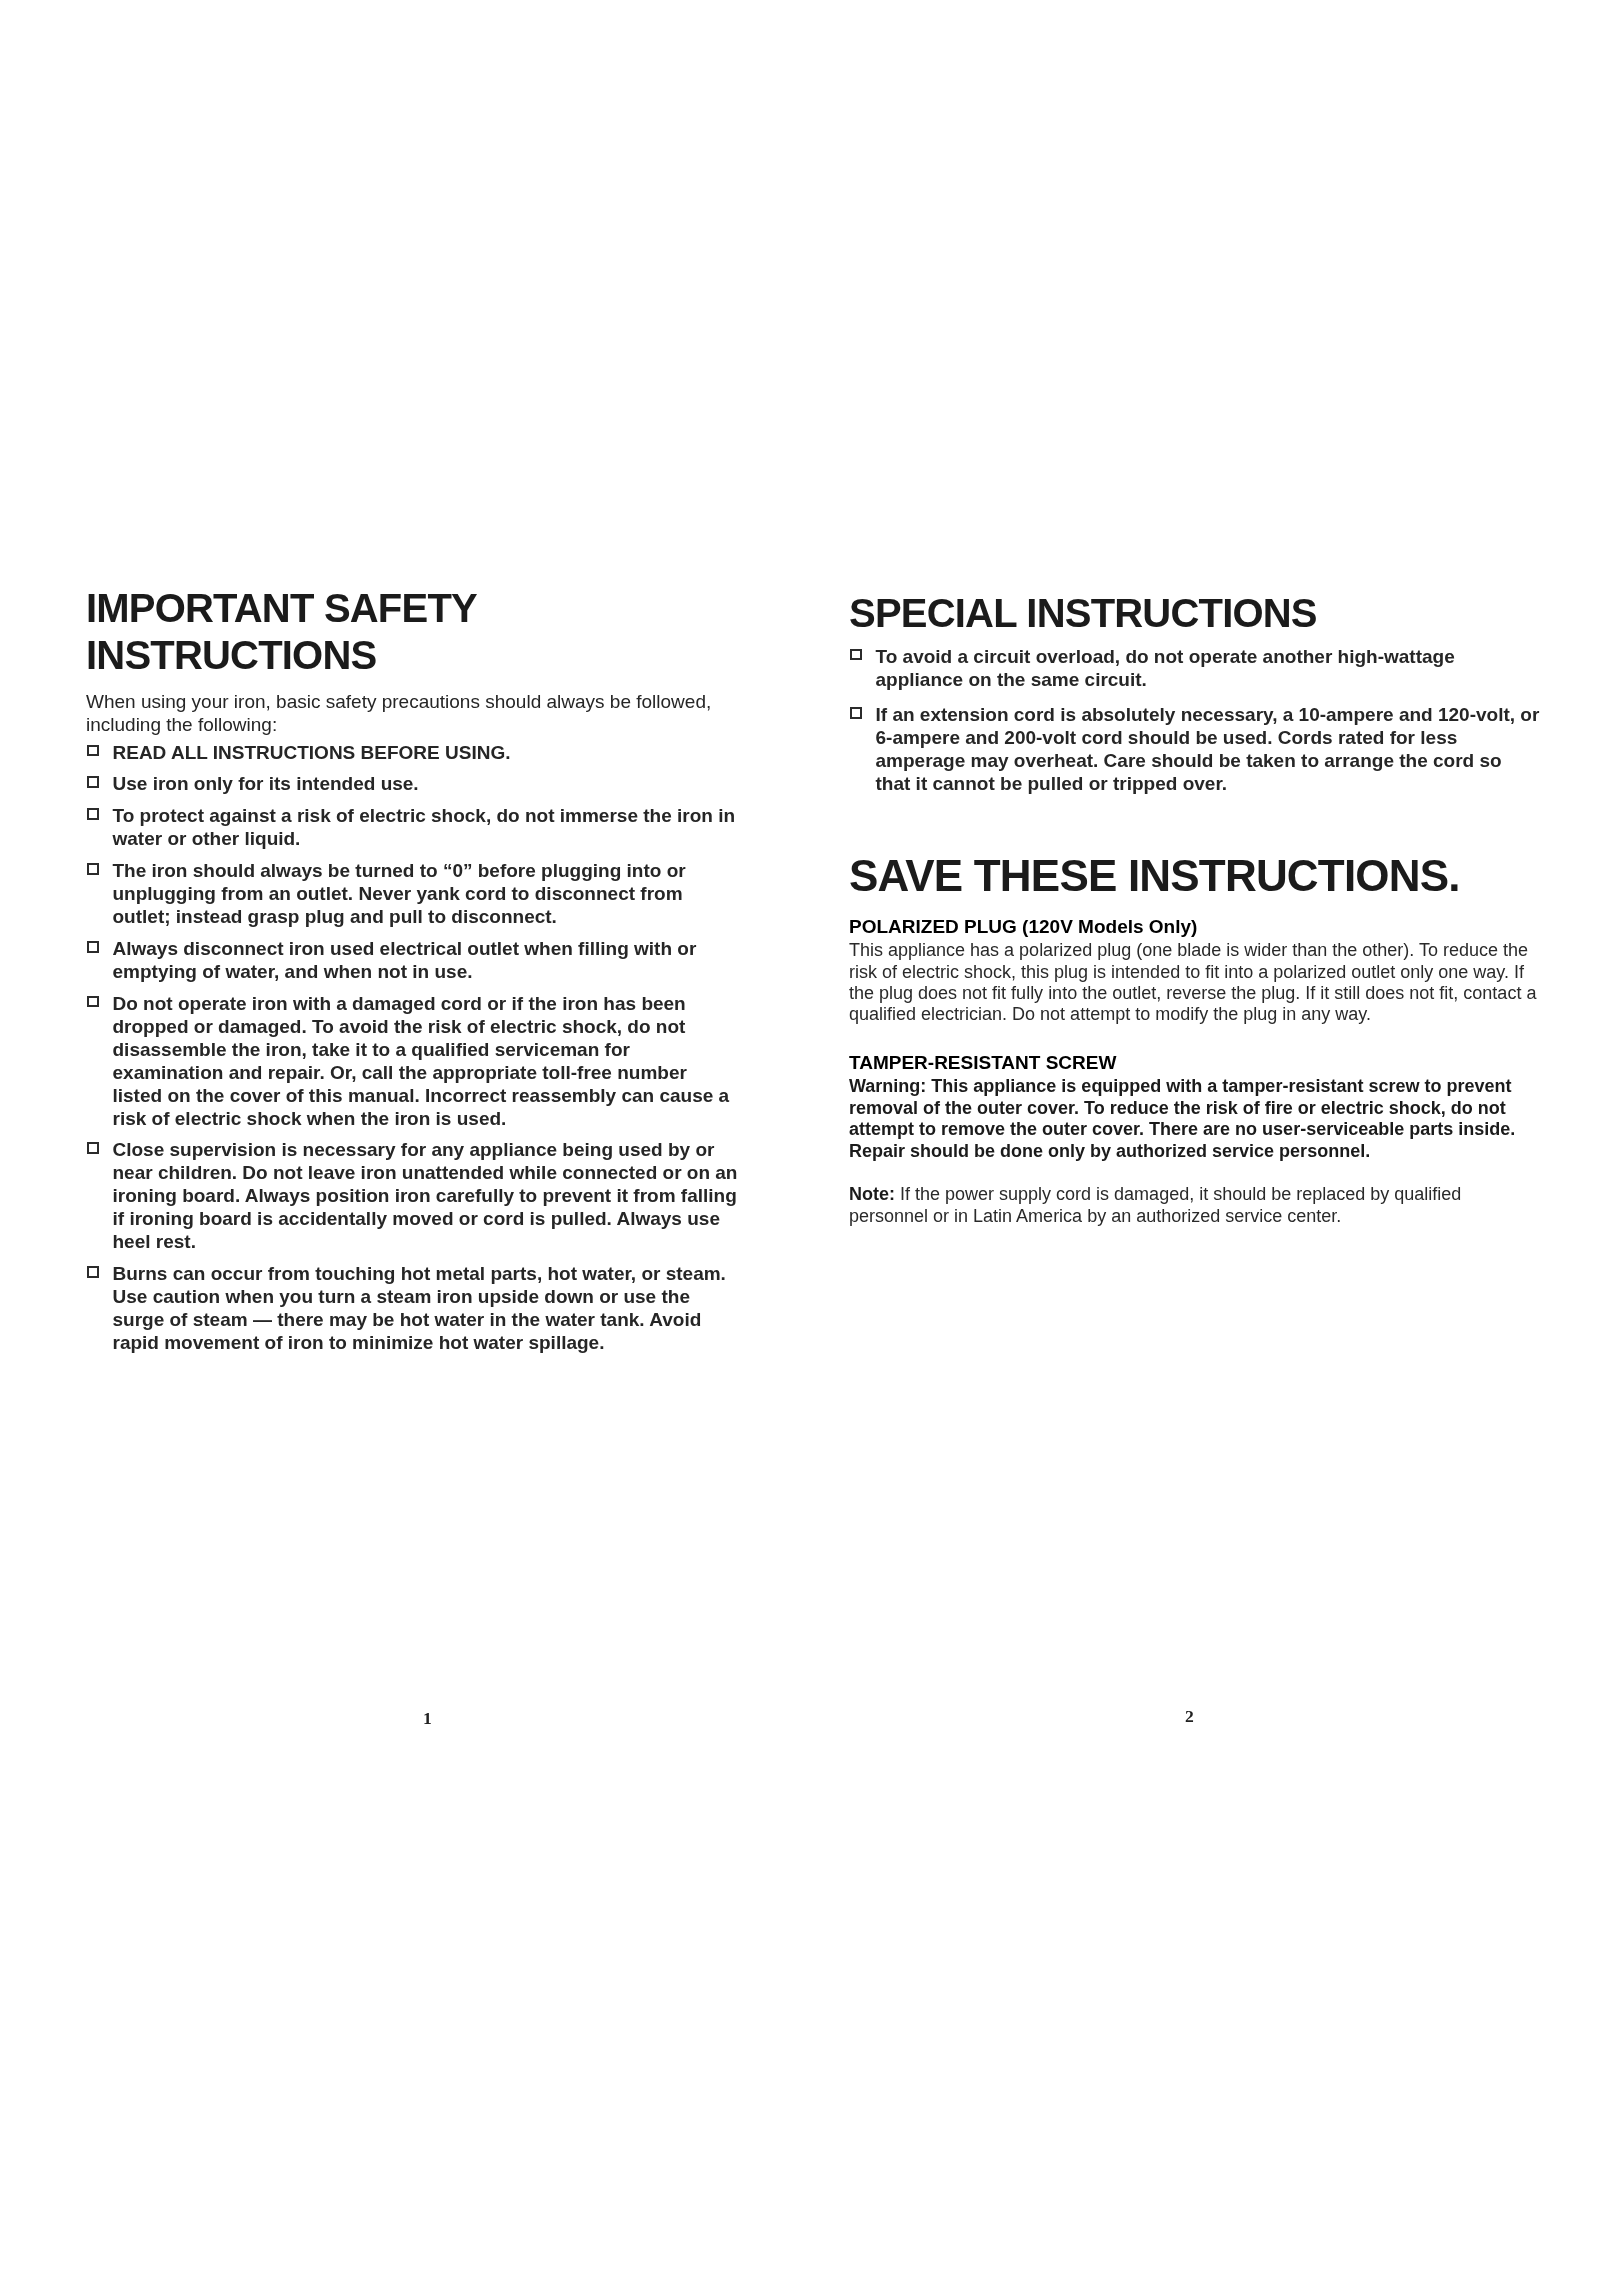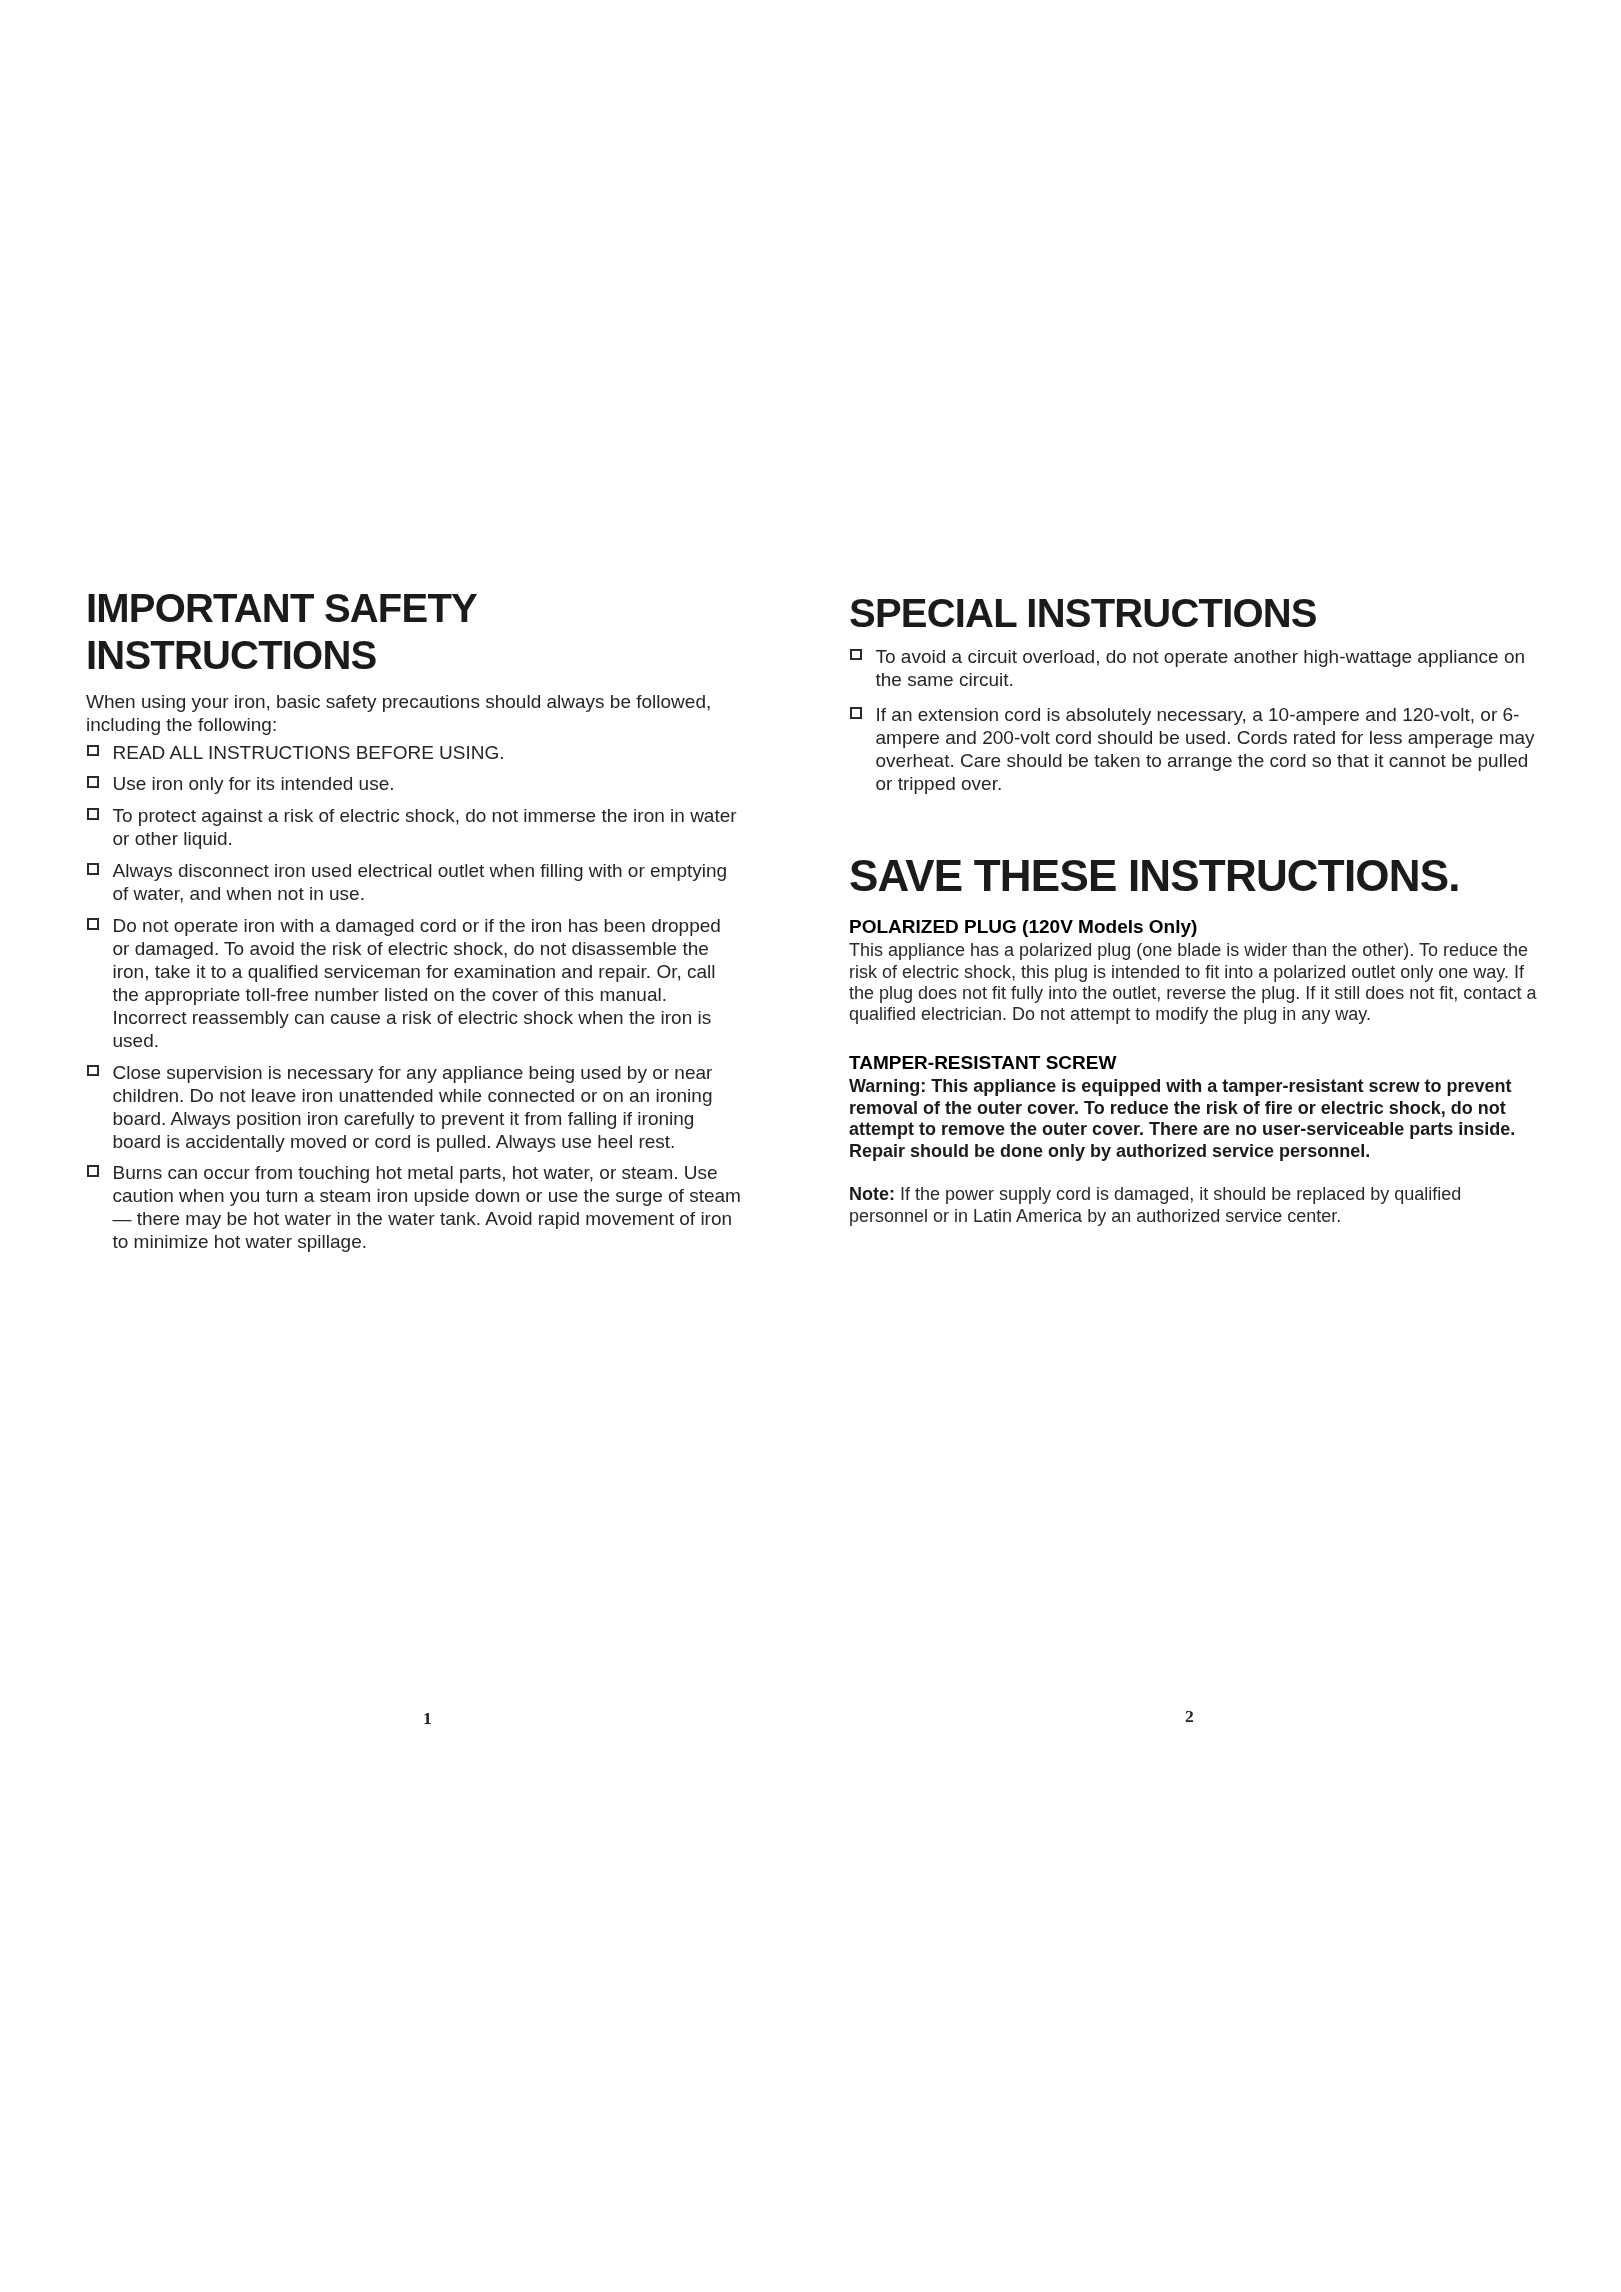--- a/index.html
+++ b/index.html
@@ -17,21 +17,21 @@
   .col-right { left:849px; top:590px; width:692px; }
 
   .big-title {
     font-size:40px; font-weight:700; line-height:47px;
     letter-spacing:-0.8px; color:#1b1b1b;
   }
   .intro {
     margin-top:10.8px;
     font-size:19px; line-height:23px; color:#262626;
   }
-  ul.bullets { list-style:none; margin-top:4.9px; }
+  ul.bullets { list-style:none; margin-top:4.9px;font-weight:bold; }
   ul.bullets li {
     position:relative;
     padding-left:26.5px;
     margin-bottom:8.8px;
     font-size:19px; line-height:23px; color:#262626;
   }
   .col-right ul.bullets { margin-top:7.8px; }
   .col-right ul.bullets li { margin-bottom:12.7px; }
   .bullet-marker {
     position:absolute; left:1px; top:3.9px;
@@ -84,20 +84,24 @@
       <li>
         <span class="bullet-marker"></span>
         <span>Use iron only for its intended use.</span>
       </li>
       <li>
         <span class="bullet-marker"></span>
         <span>To protect against a risk of electric shock, do not immerse the iron in water or other liquid.</span>
       </li>
       <li>
         <span class="bullet-marker"></span>
+        <span>The iron should always be turned to “0” before plugging into or unplugging from an outlet. Never yank cord to disconnect from outlet; instead grasp plug and pull to disconnect.</span>
+      </li>
+      <li>
+        <span class="bullet-marker"></span>
         <span>Always disconnect iron used electrical outlet when filling with or emptying of water, and when not in use.</span>
       </li>
       <li>
         <span class="bullet-marker"></span>
         <span>Do not operate iron with a damaged cord or if the iron has been dropped or damaged. To avoid the risk of electric shock, do not disassemble the iron, take it to a qualified serviceman for examination and repair. Or, call the appropriate toll-free number listed on the cover of this manual. Incorrect reassembly can cause a risk of electric shock when the iron is used.</span>
       </li>
       <li>
         <span class="bullet-marker"></span>
         <span>Close supervision is necessary for any appliance being used by or near children. Do not leave iron unattended while connected or on an ironing board. Always position iron carefully to prevent it from falling if ironing board is accidentally moved or cord is pulled. Always use heel rest.</span>
       </li>

